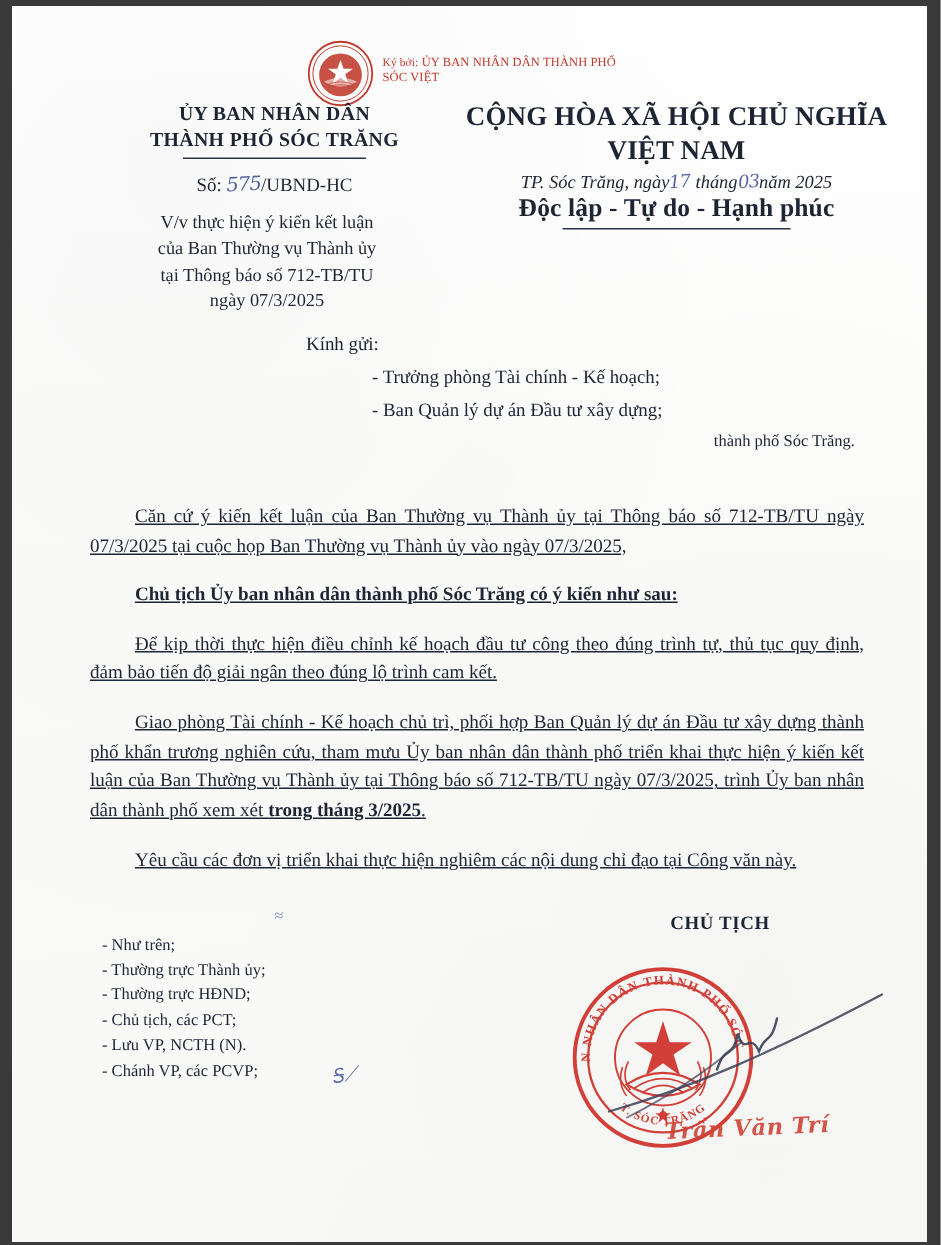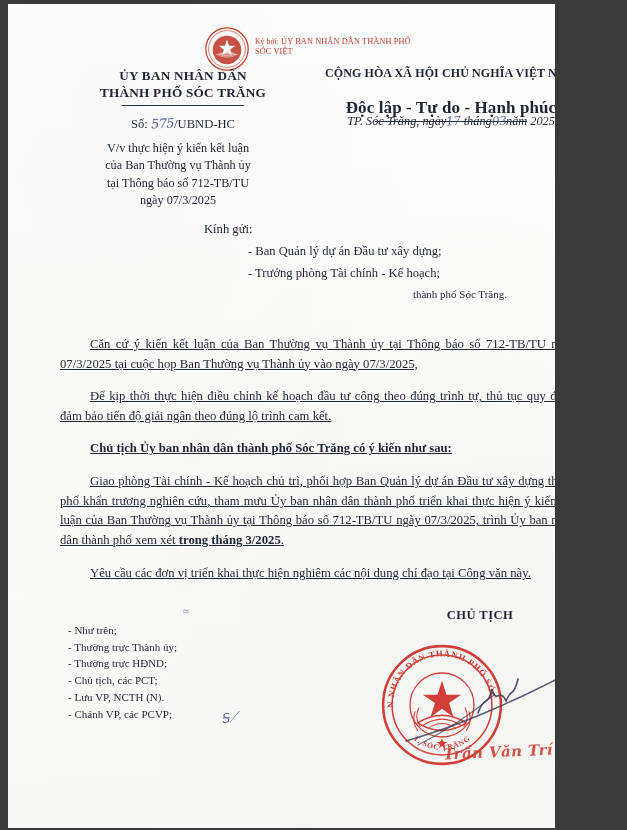--- a/index.html
+++ b/index.html
@@ -10,21 +10,21 @@
     height: 830px;
     background: #3a3a3a;
     font-family: "Liberation Serif", "DejaVu Serif", serif;
     overflow: hidden;
   }
 
   .page {
     position: absolute;
     left: 8px;
     top: 4px;
-    width: 547px;
+    width: 610px;
     height: 824px;
     background: #e5e5e5;
     overflow: hidden;
   }
 
   
   .page::before {
     content: "";
     position: absolute;
     inset: 0;
@@ -81,21 +81,21 @@
   }
 
   .hdr-right {
     position: absolute;
     left: 288px;
     top: 62px;
     width: 310px;
     text-align: center;
   }
   .hdr-right .r1 {
-    font-size: 12px;
+    font-size: 18px;
     font-weight: bold;
     color: #1d2433;
     letter-spacing: .1px;
     line-height: 1.3;
   }
   .hdr-right .r2 {
     font-size: 17px;
     font-weight: bold;
     color: #1d2433;
     margin-top: 16px;
@@ -344,29 +344,29 @@
       <div>ngày 07/3/2025</div>
     </div>
 
     <div class="dateline">
       <span>TP. Sóc Trăng, ngày</span><span class="hand-date">17</span>
       <span>tháng</span><span class="hand-date">03</span><span>năm 2025</span>
     </div>
 
     <div class="kinhgui-wrap">
       <div class="kinhgui-label">Kính gửi:</div>
+      <div class="kg-item">- Trưởng phòng Tài chính - Kế hoạch;</div>
       <div class="kg-item">- Ban Quản lý dự án Đầu tư xây dựng;</div>
-      <div class="kg-item">- Trưởng phòng Tài chính - Kế hoạch;</div>
       <div class="kg-tail">thành phố Sóc Trăng.</div>
     </div>
 
     <div class="body">
       <p class="para">Căn cứ ý kiến kết luận của Ban Thường vụ Thành ủy tại Thông báo số 712-TB/TU ngày 07/3/2025 tại cuộc họp Ban Thường vụ Thành ủy vào ngày 07/3/2025,</p>
+      <p class="para bold">Chủ tịch Ủy ban nhân dân thành phố Sóc Trăng có ý kiến như sau:</p>
       <p class="para">Để kịp thời thực hiện điều chỉnh kế hoạch đầu tư công theo đúng trình tự, thủ tục quy định, đảm bảo tiến độ giải ngân theo đúng lộ trình cam kết.</p>
-      <p class="para bold">Chủ tịch Ủy ban nhân dân thành phố Sóc Trăng có ý kiến như sau:</p>
       <p class="para"><span>Giao phòng Tài chính - Kế hoạch chủ trì, phối hợp Ban Quản lý dự án Đầu tư xây dựng thành phố khẩn trương nghiên cứu, tham mưu Ủy ban nhân dân thành phố triển khai thực hiện ý kiến kết luận của Ban Thường vụ Thành ủy tại Thông báo số 712-TB/TU ngày 07/3/2025, trình Ủy ban nhân dân thành phố xem xét </span><b>trong tháng 3/2025</b><span>.</span></p>
       <p class="para">Yêu cầu các đơn vị triển khai thực hiện nghiêm các nội dung chỉ đạo tại Công văn này.</p>
     </div>
 
     <div class="noinhan">
       <div class="noinhan-item">- Như trên;</div>
       <div class="noinhan-item">- Thường trực Thành ủy;</div>
       <div class="noinhan-item">- Thường trực HĐND;</div>
       <div class="noinhan-item">- Chủ tịch, các PCT;</div>
       <div class="noinhan-item">- Lưu VP, NCTH (N).</div>

